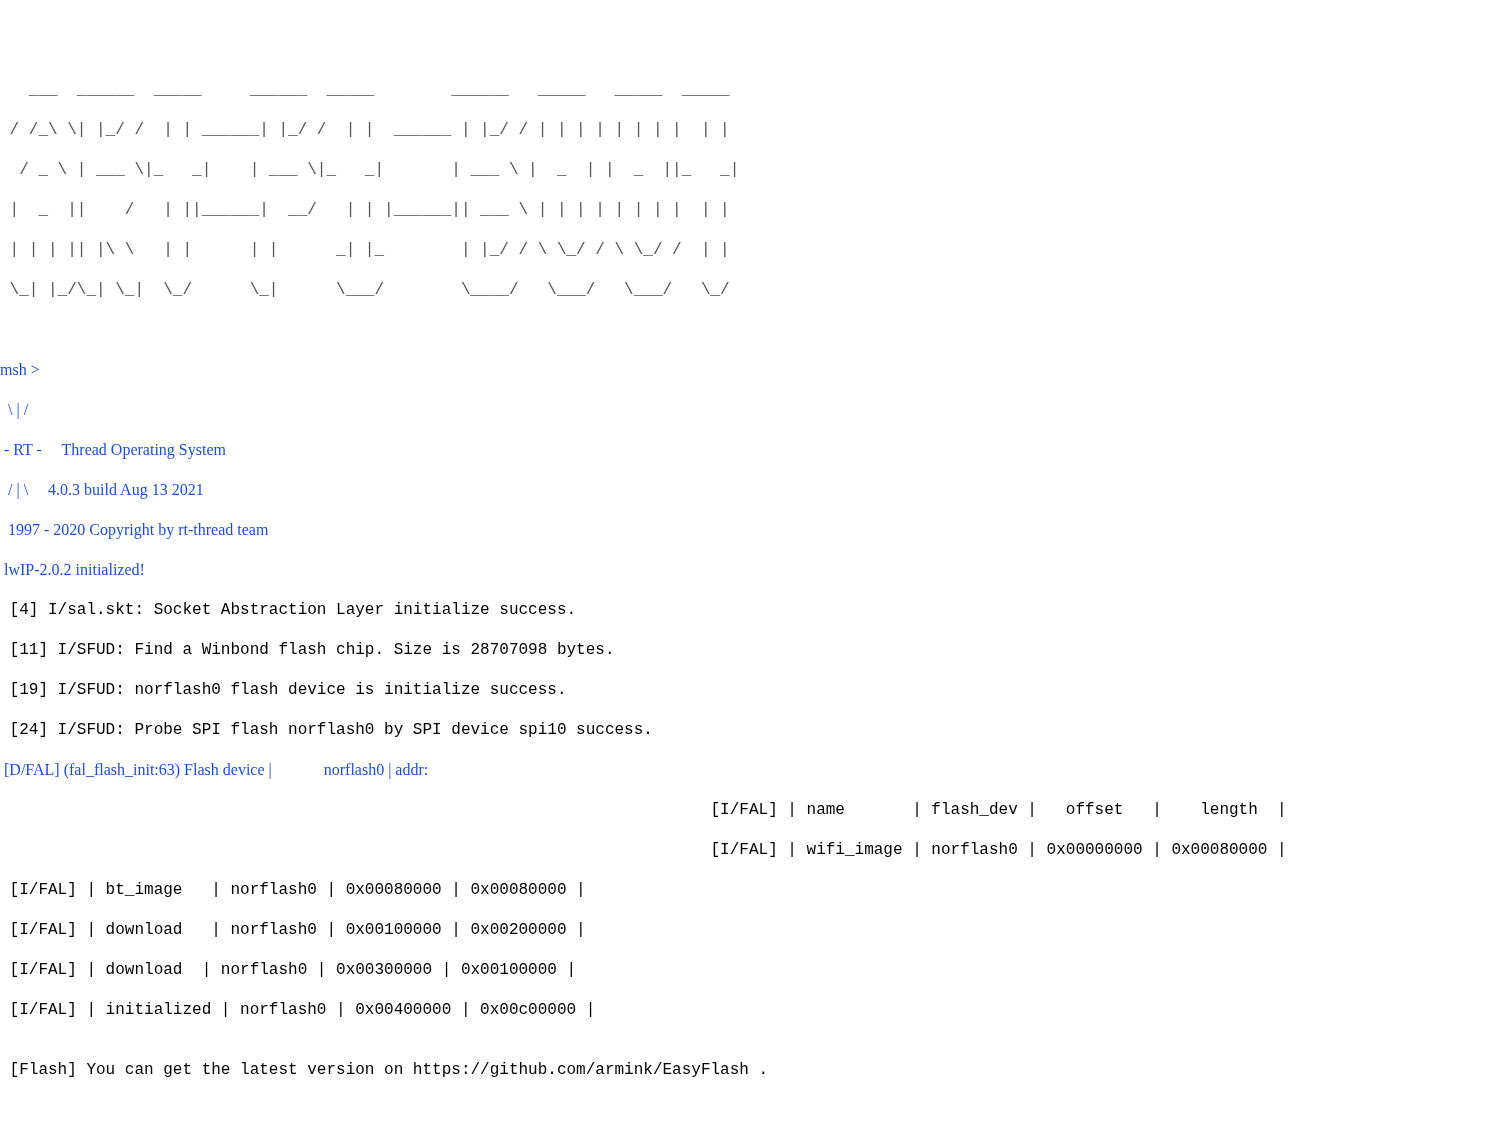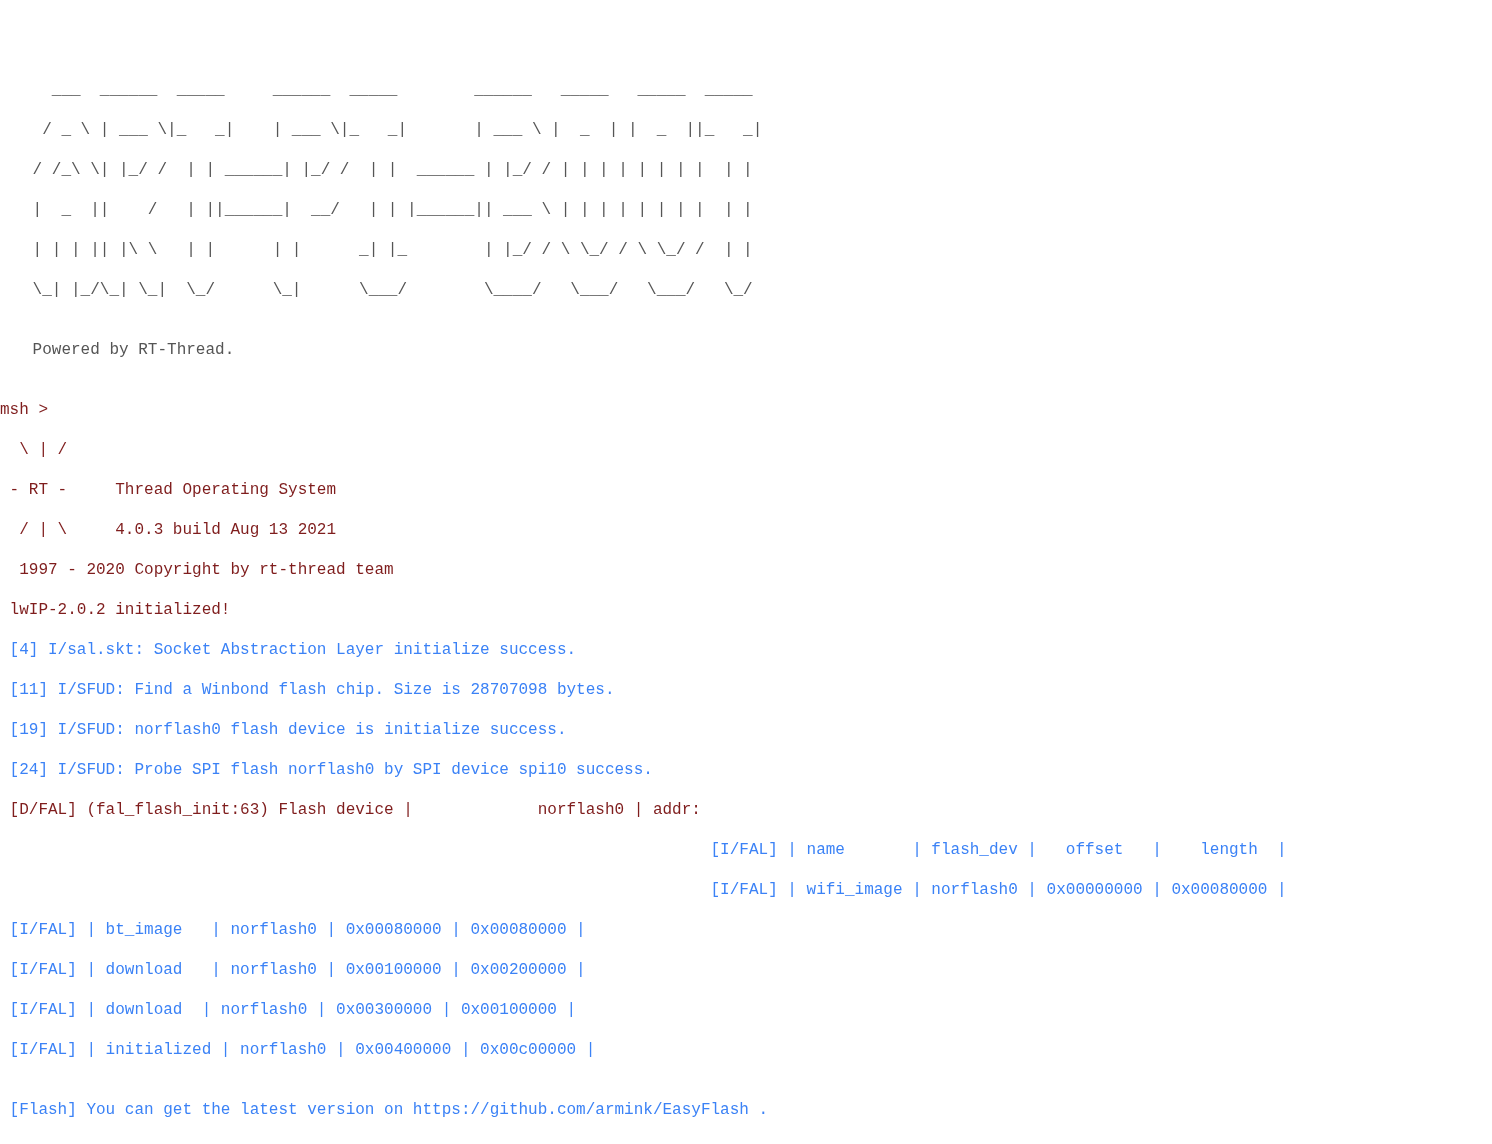--- a/index.html
+++ b/index.html
@@ -8,37 +8,36 @@
       background: #ffffff;
       font-family: "Consolas", "Courier New", monospace;
       font-size: 16px;
       line-height: 1.25;
       white-space: pre;
       color: #000000;
     }
     .line {
       display: block;
     }
-    .gray { color: #555555; margin-left: 23px; }
-    .black { color: #7f1d1d; }
-    .green { color: #3b82f6; }
+    .gray { color: #555555; }
+    .black { color: #1d4ed8; font-family: Liberation Serif, serif; }
+    .green { color: #000000; }
   </style>
 </head>
 <body>
 
 
 
 <div><span class="line gray">   ___  ______  _____     ______  _____        ______   _____   _____  _____</span>
+<span class="line gray"> / /_\ \| |_/ /  | | ______| |_/ /  | |  ______ | |_/ / | | | | | | | |  | |</span>
 <span class="line gray">  / _ \ | ___ \|_   _|    | ___ \|_   _|       | ___ \ |  _  | |  _  ||_   _|</span>
-<span class="line gray"> / /_\ \| |_/ /  | | ______| |_/ /  | |  ______ | |_/ / | | | | | | | |  | |</span>
 <span class="line gray"> |  _  ||    /   | ||______|  __/   | | |______|| ___ \ | | | | | | | |  | |</span>
 <span class="line gray"> | | | || |\ \   | |      | |      _| |_        | |_/ / \ \_/ / \ \_/ /  | |</span>
 <span class="line gray"> \_| |_/\_| \_|  \_/      \_|      \___/        \____/   \___/   \___/   \_/</span>
 <span class="line"></span>
-<span class="line gray"> Powered by RT-Thread.</span>
 <span class="line"></span>
 <span class="line black">msh &gt;</span>
 <span class="line black">  \ | /</span>
 <span class="line black"> - RT -     Thread Operating System</span>
 <span class="line black">  / | \     4.0.3 build Aug 13 2021</span>
 <span class="line black">  1997 - 2020 Copyright by rt-thread team</span>
 <span class="line black"> lwIP-2.0.2 initialized!</span>
 <span class="line green"> [4] I/sal.skt: Socket Abstraction Layer initialize success.</span>
 <span class="line green"> [11] I/SFUD: Find a Winbond flash chip. Size is 28707098 bytes.</span>
 <span class="line green"> [19] I/SFUD: norflash0 flash device is initialize success.</span>

